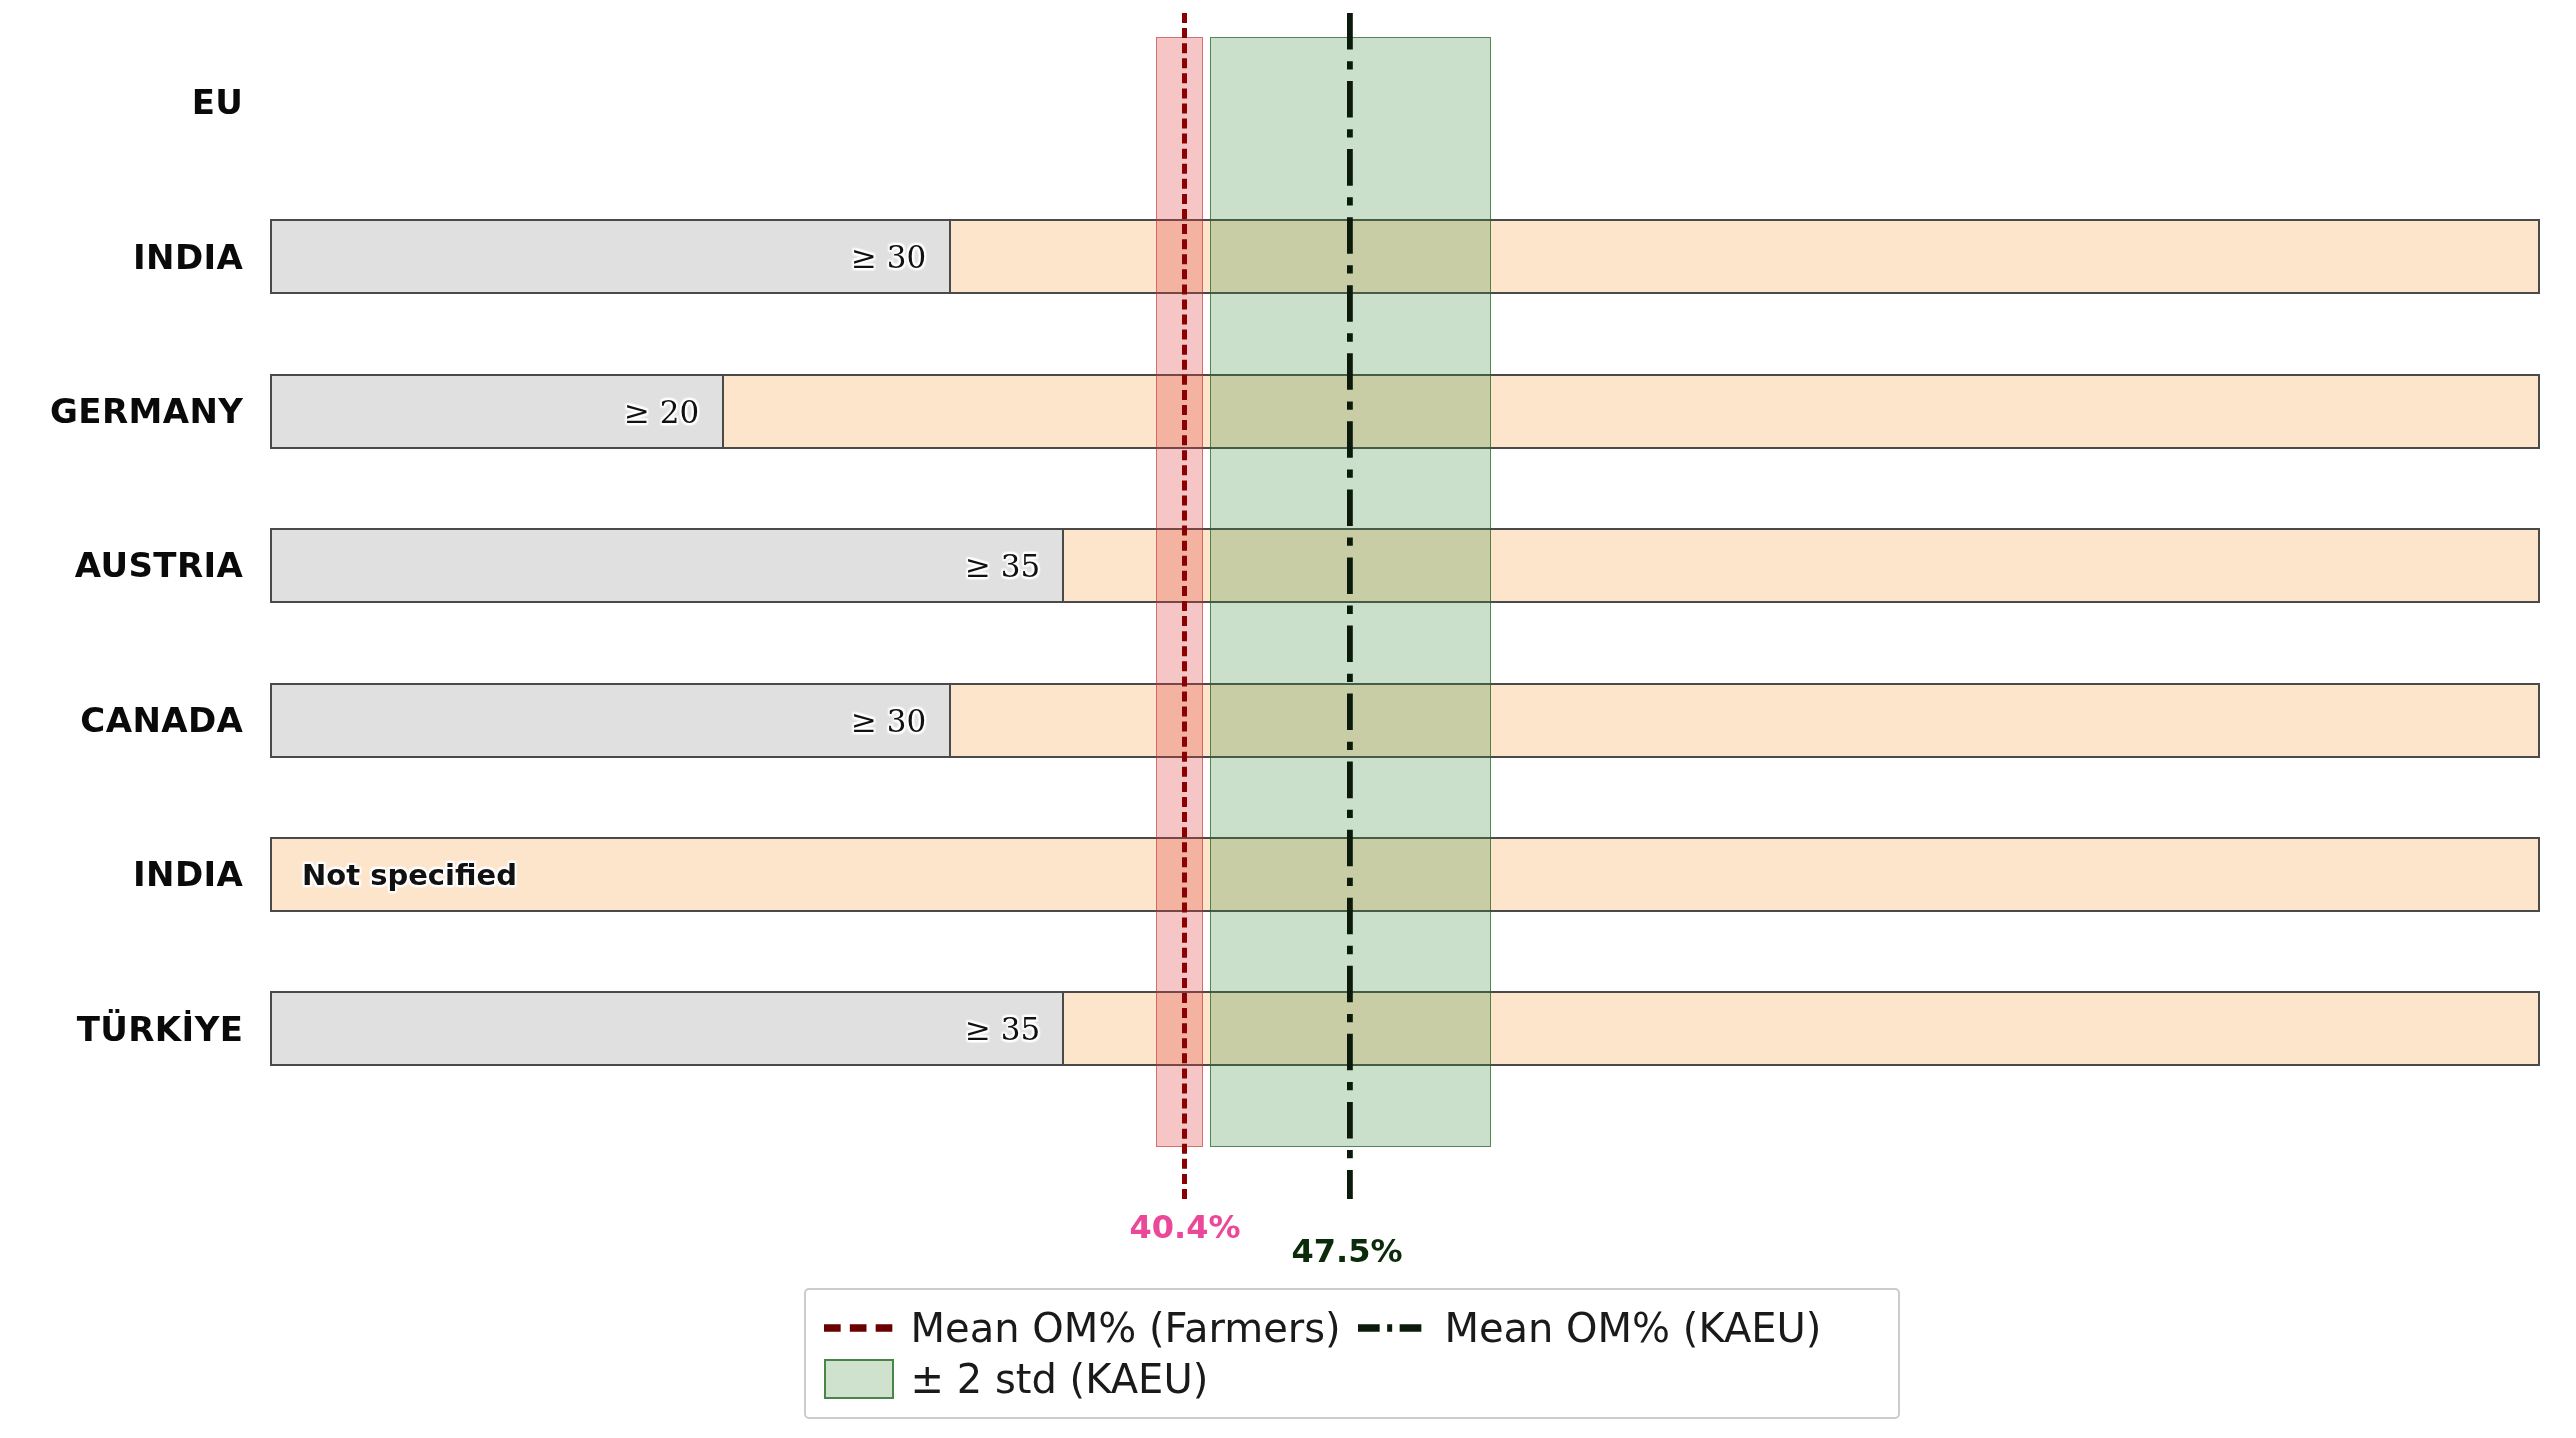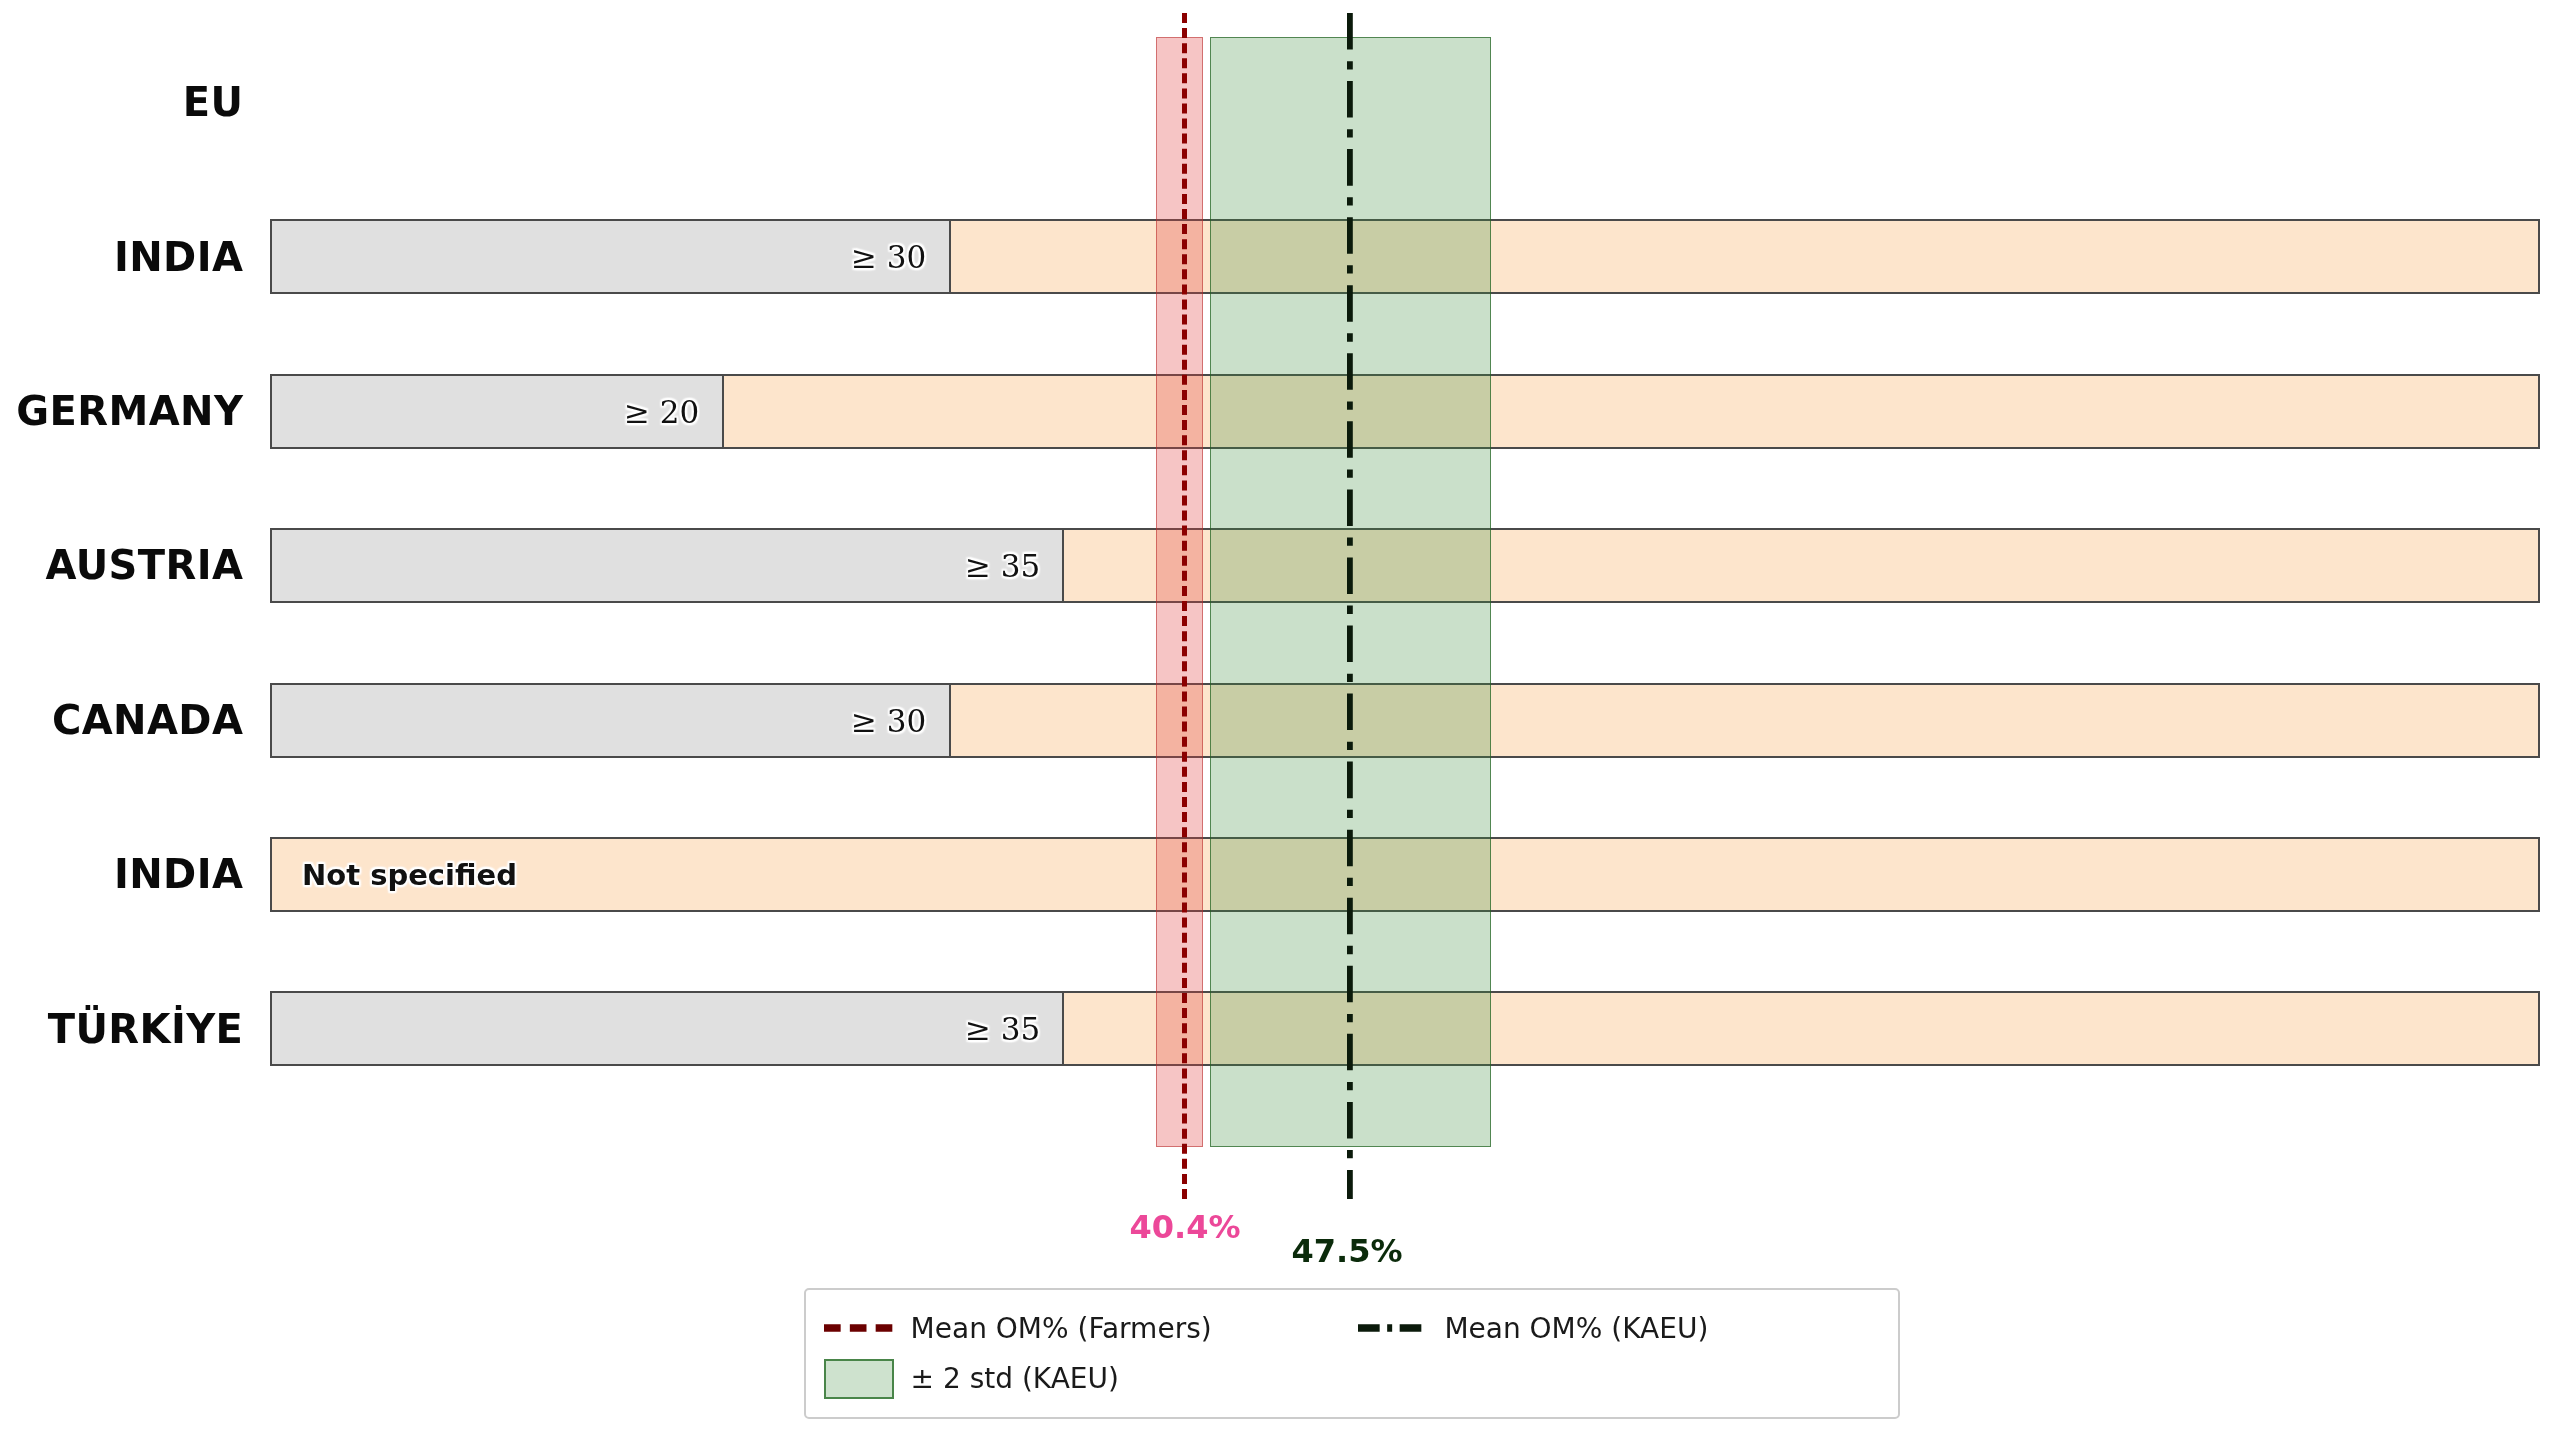--- a/index.html
+++ b/index.html
@@ -75,21 +75,21 @@
   .bar-label.notspec {
     font-weight: bold;
     font-size: 29px;
     padding-left: 12px;
   }
 
   
   .cat-label {
     position: absolute;
     right: 1.7px;
-    font-size: 40px;
+    font-size: 34px;
     font-weight: bold;
     color: #0a0a0a;
     letter-spacing: 0.4px;
     white-space: nowrap;
     text-align: right;
     transform: translateY(-50%);
   }
   #cat-labels {
     position: absolute;
     left: 0;
@@ -157,21 +157,21 @@
     align-items: center;
     column-gap: 11.6px;
     row-gap: 0px;
   }
   .legend-entry {
     display: flex;
     align-items: center;
     gap: 16.6px;
   }
   .legend-text {
-    font-size: 28px;
+    font-size: 40px;
     color: #1a1a1a;
     white-space: nowrap;
   }
   .lg-swatch {
     width: 70px;
     height: 40px;
     box-sizing: border-box;
     flex: 0 0 auto;
   }
   .lg-swatch.farmers-box {

